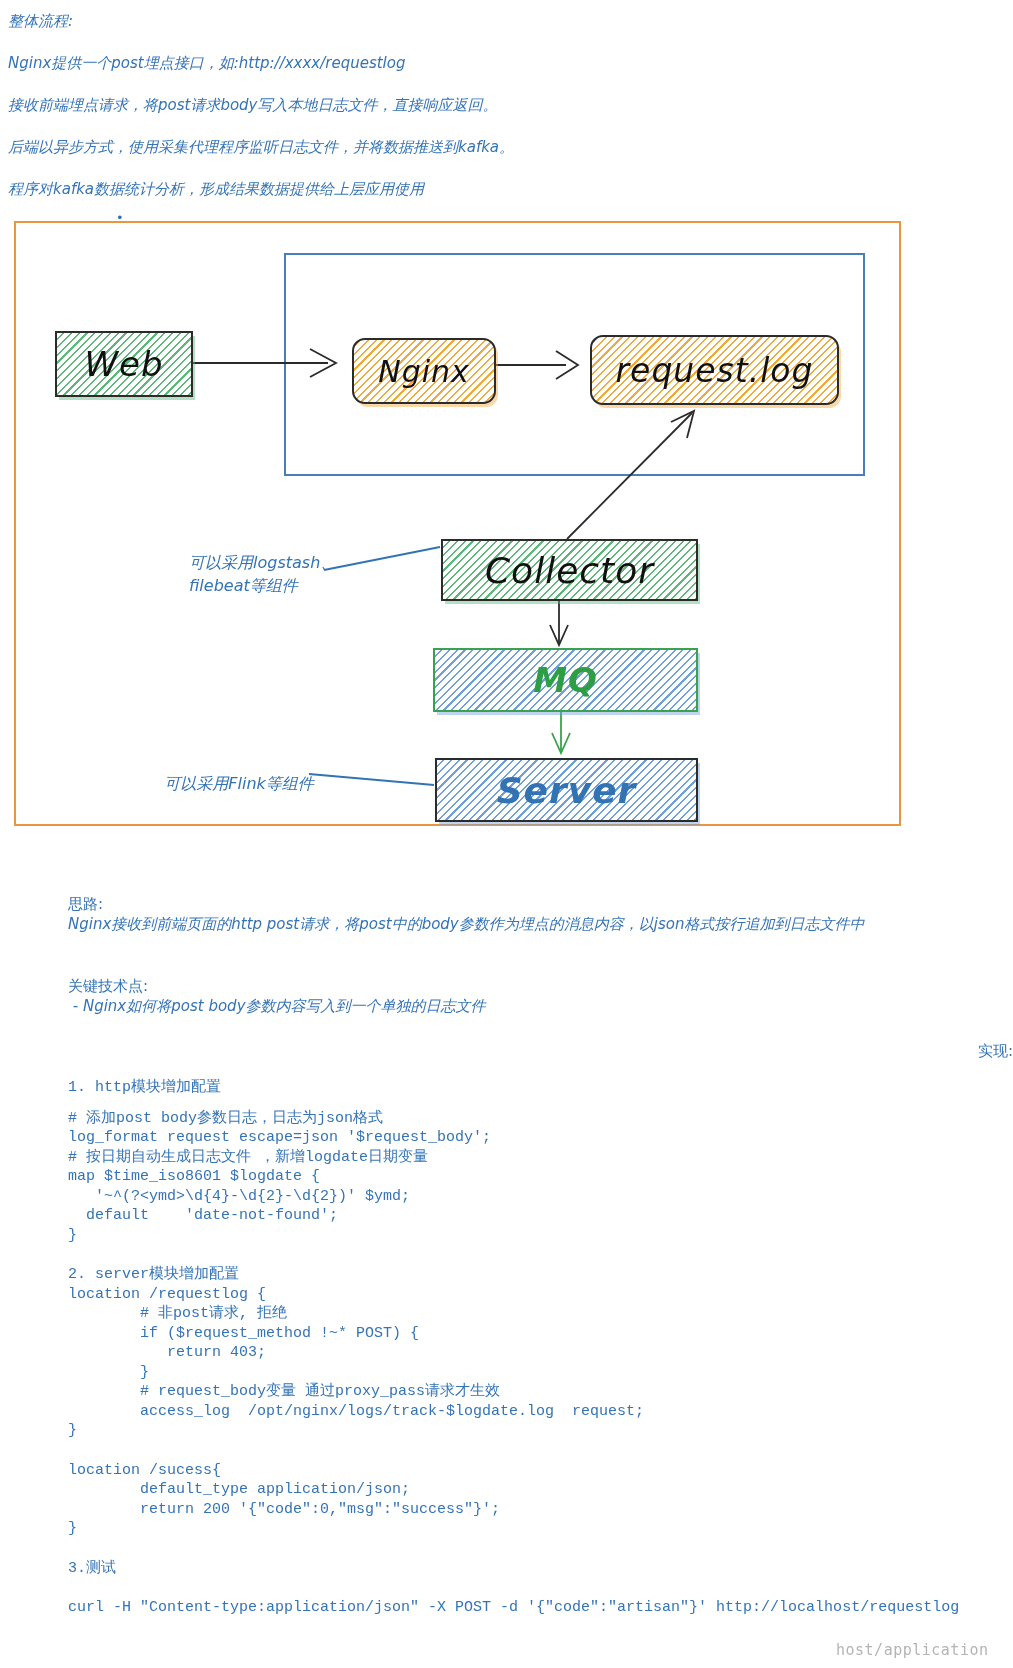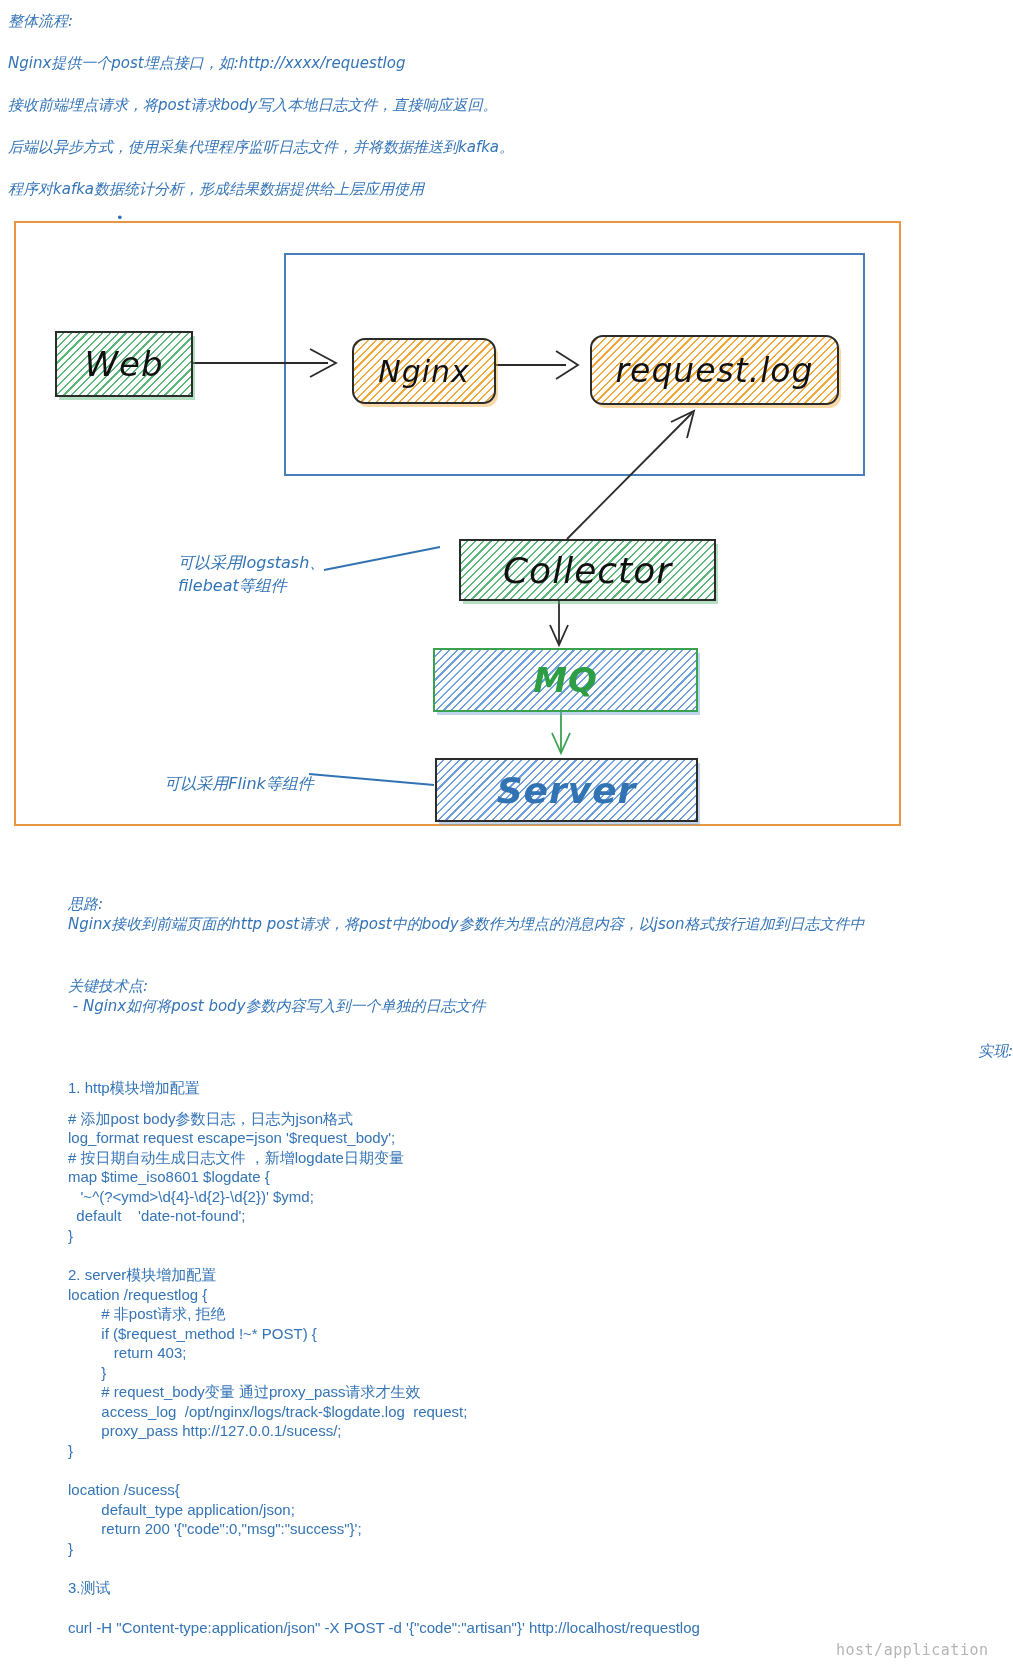--- a/index.html
+++ b/index.html
@@ -22,41 +22,41 @@
         font-style:italic;letter-spacing:1px;}
   .hatch-green{background-image:repeating-linear-gradient(135deg,rgba(0,0,0,0) 0 4px,var(--green-hatch) 4px 5.5px);
                box-shadow:3px 4px 0 -1px rgba(92,184,120,.45);}
   .hatch-orange{background-image:repeating-linear-gradient(135deg,rgba(0,0,0,0) 0 4px,var(--orange-hatch) 4px 5.5px);
                 box-shadow:3px 4px 0 -1px rgba(242,169,59,.45);border-radius:13px;}
   .hatch-blue{background-image:repeating-linear-gradient(135deg,rgba(0,0,0,0) 0 4px,var(--blue-hatch) 4px 5.5px);
               box-shadow:3px 4px 0 -1px rgba(111,159,220,.45);}
   .n-web{left:39px;top:108px;width:134px;height:62px;font-size:34px;color:#111;}
   .n-nginx{left:336px;top:115px;width:140px;height:62px;font-size:30px;color:#111;}
   .n-reqlog{left:574px;top:112px;width:245px;height:66px;font-size:33px;color:#111;}
-  .n-collector{left:443px;top:316px;width:253px;height:58px;font-size:36px;color:#111;}
+  .n-collector{left:425px;top:316px;width:253px;height:58px;font-size:36px;color:#111;}
   .n-mq{left:417px;top:425px;width:261px;height:60px;font-size:34px;font-weight:bold;
         color:var(--mq-green);border-color:var(--arrow-green);}
   .n-server{left:419px;top:535px;width:259px;height:60px;font-size:36px;font-weight:bold;
             color:var(--server-blue);}
   .note{position:absolute;color:var(--note-blue);font-size:16px;line-height:23px;
         font-style:italic;white-space:pre;}
-  .note1{left:162px;top:328px;}
+  .note1{left:173px;top:328px;}
   .note2{left:128px;top:526px;}
   .arrows{position:absolute;left:0;top:0;width:883px;height:601px;pointer-events:none;}
   .arrows line,.arrows polyline{fill:none;stroke-width:1.8px;}
   .st-black{stroke:var(--arrow-black);}
   .st-green{stroke:var(--arrow-green);}
   .st-blue{stroke:var(--note-blue);}
 
   
   .lower{margin:68px 0 0 68px;}
-  .cn{color:var(--text-blue);font-size:15px;line-height:20px;margin:0;white-space:pre;font-style:italic;}
+  .cn{color:var(--text-blue);font-size:15px;line-height:20px;margin:0;white-space:pre;}
   .handline{font-style:italic;}
   .code{color:var(--text-blue);font-size:15px;line-height:19.5px;margin:0;white-space:pre;
-        font-family:Liberation Sans, sans-serif;}
+        font-family:Liberation Mono, monospace;}
   .mt42{margin-top:42px;} .mt25{margin-top:25px;text-align:right;} .mt20{margin-top:20px;}
   .mt17{margin-top:17px;} .mt11{margin-top:11px;}
 
   .watermark{position:absolute;left:836px;top:1641px;color:var(--watermark-gray);
              opacity:.75;font-size:15px;font-family:"DejaVu Sans Mono",monospace;
              z-index:3;letter-spacing:.5px;}
 </style>
 </head>
 <body>
 
@@ -137,21 +137,20 @@
   <div class="code">}</div>
 
   <div class="code mt20">2. server模块增加配置</div>
   <div class="code">location /requestlog {</div>
   <div class="code">        # 非post请求, 拒绝</div>
   <div class="code">        if ($request_method !~* POST) {</div>
   <div class="code">           return 403;</div>
   <div class="code">        }</div>
   <div class="code">        # request_body变量 通过proxy_pass请求才生效</div>
   <div class="code">        access_log  /opt/nginx/logs/track-$logdate.log  request;</div>
-  <div class="code">        proxy_pass http://127.0.0.1/sucess/;</div>
   <div class="code">}</div>
 
   <div class="code mt20">location /sucess{</div>
   <div class="code">        default_type application/json;</div>
   <div class="code">        return 200 '{"code":0,"msg":"success"}';</div>
   <div class="code">}</div>
 
   <div class="code mt20">3.测试</div>
 
   <div class="code mt20">curl -H "Content-type:application/json" -X POST -d '{"code":"artisan"}' http://localhost/requestlog</div>

